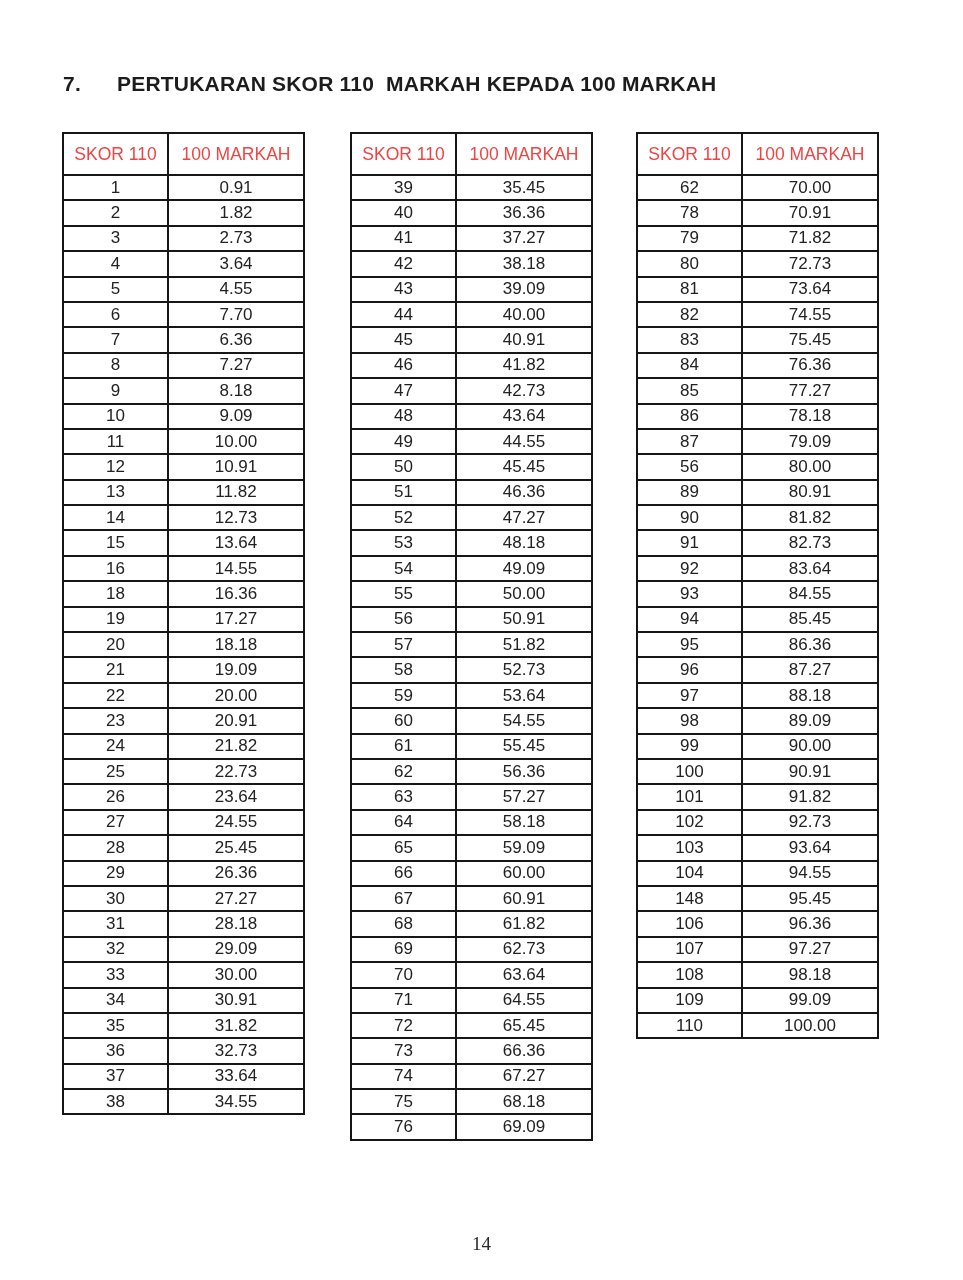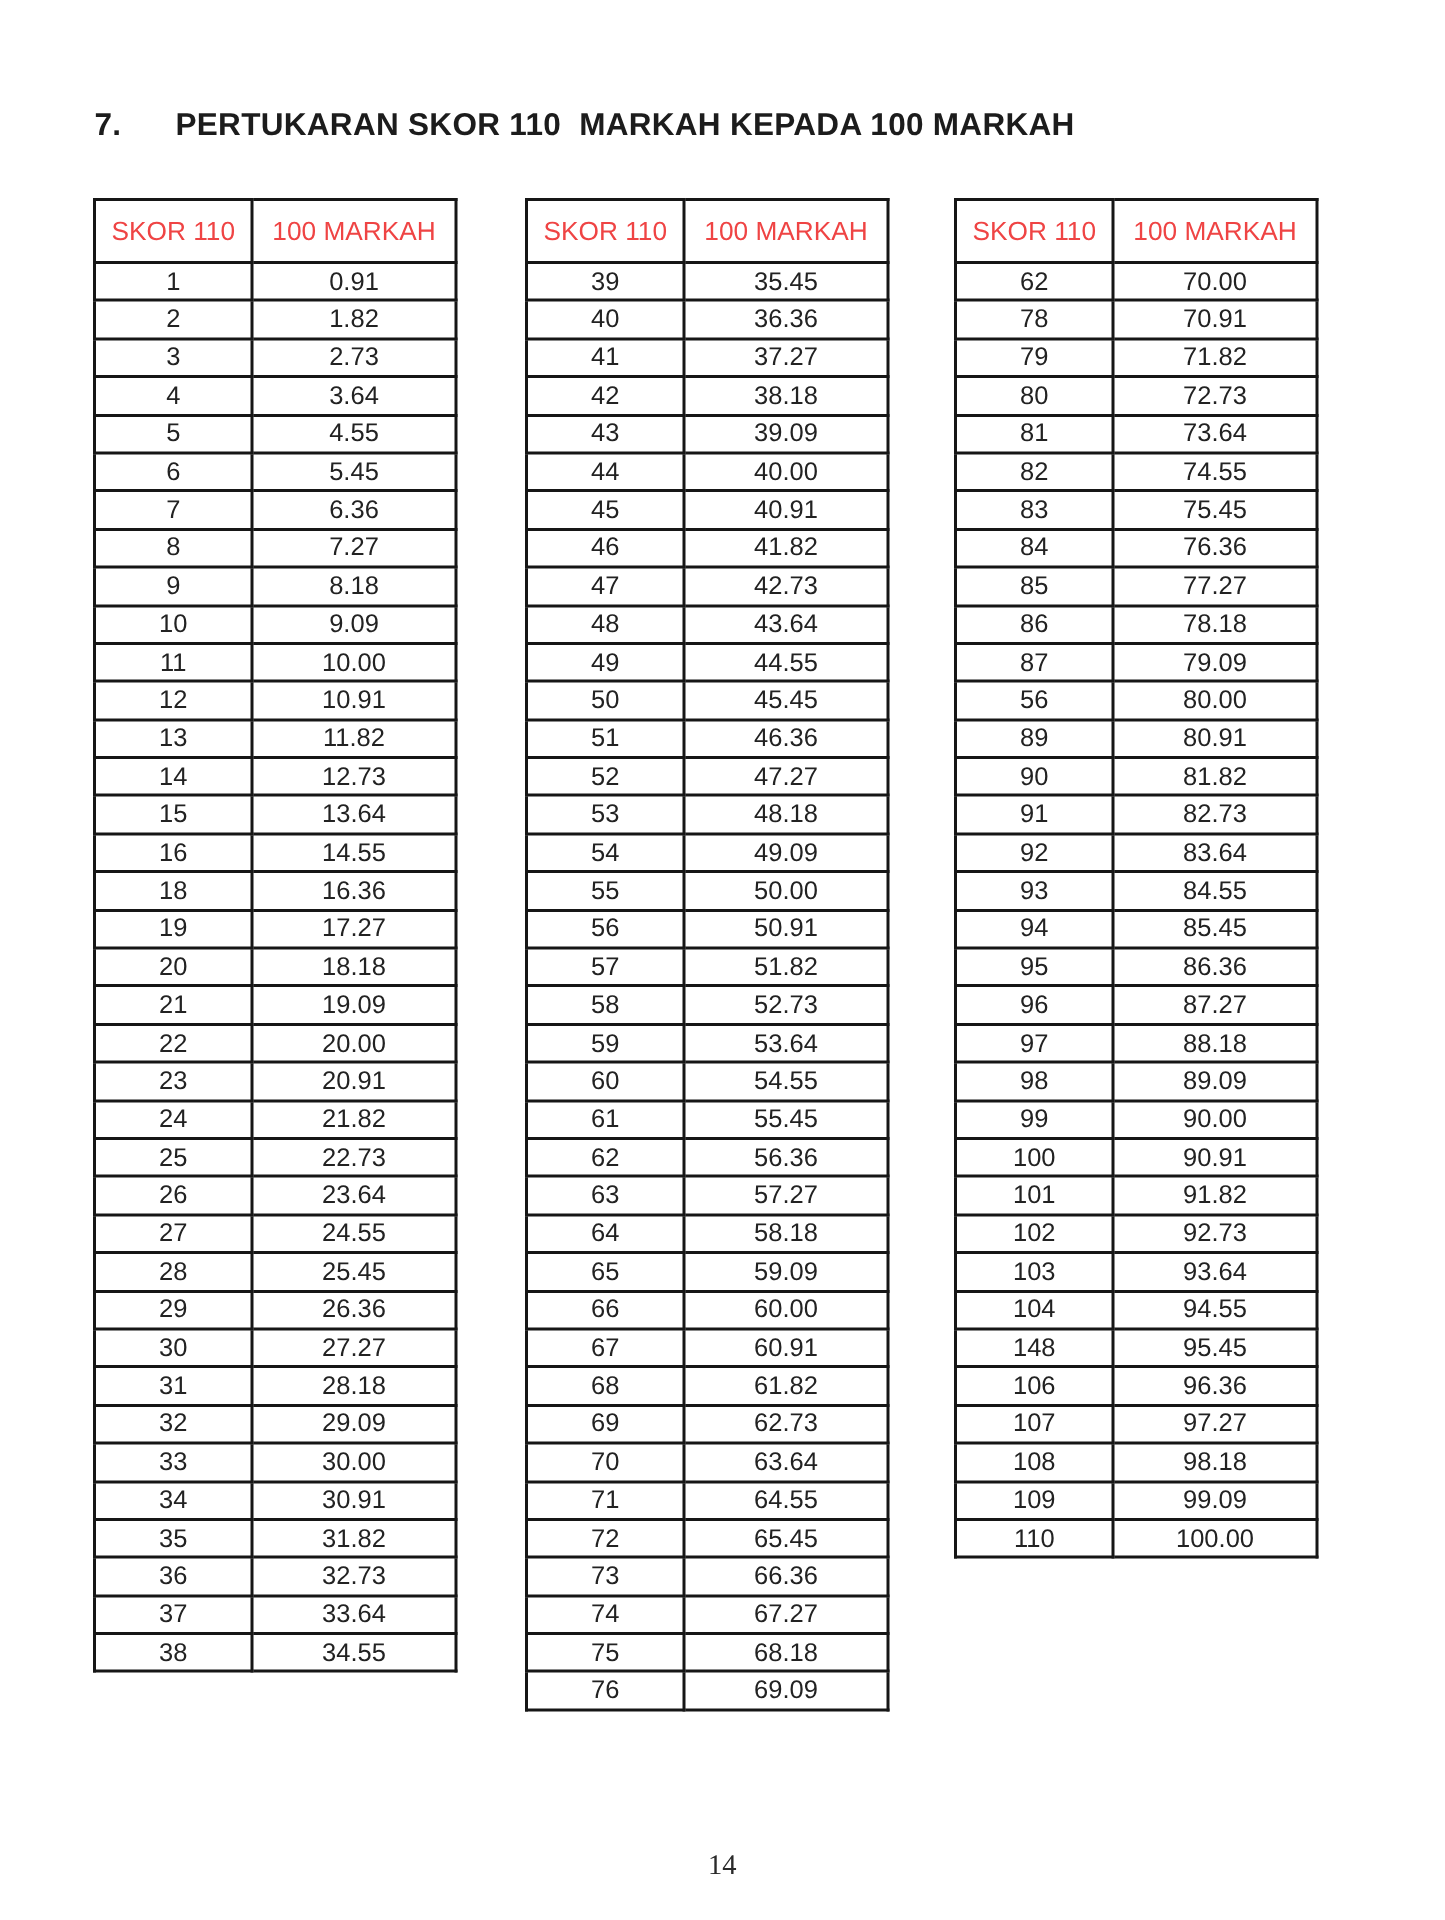--- a/index.html
+++ b/index.html
@@ -108,21 +108,21 @@
         <tr>
           <td>4</td>
           <td>3.64</td>
         </tr>
         <tr>
           <td>5</td>
           <td>4.55</td>
         </tr>
         <tr>
           <td>6</td>
-          <td>5.45</td>
+          <td>7.70</td>
         </tr>
         <tr>
           <td>7</td>
           <td>6.36</td>
         </tr>
         <tr>
           <td>8</td>
           <td>7.27</td>
         </tr>
         <tr>

